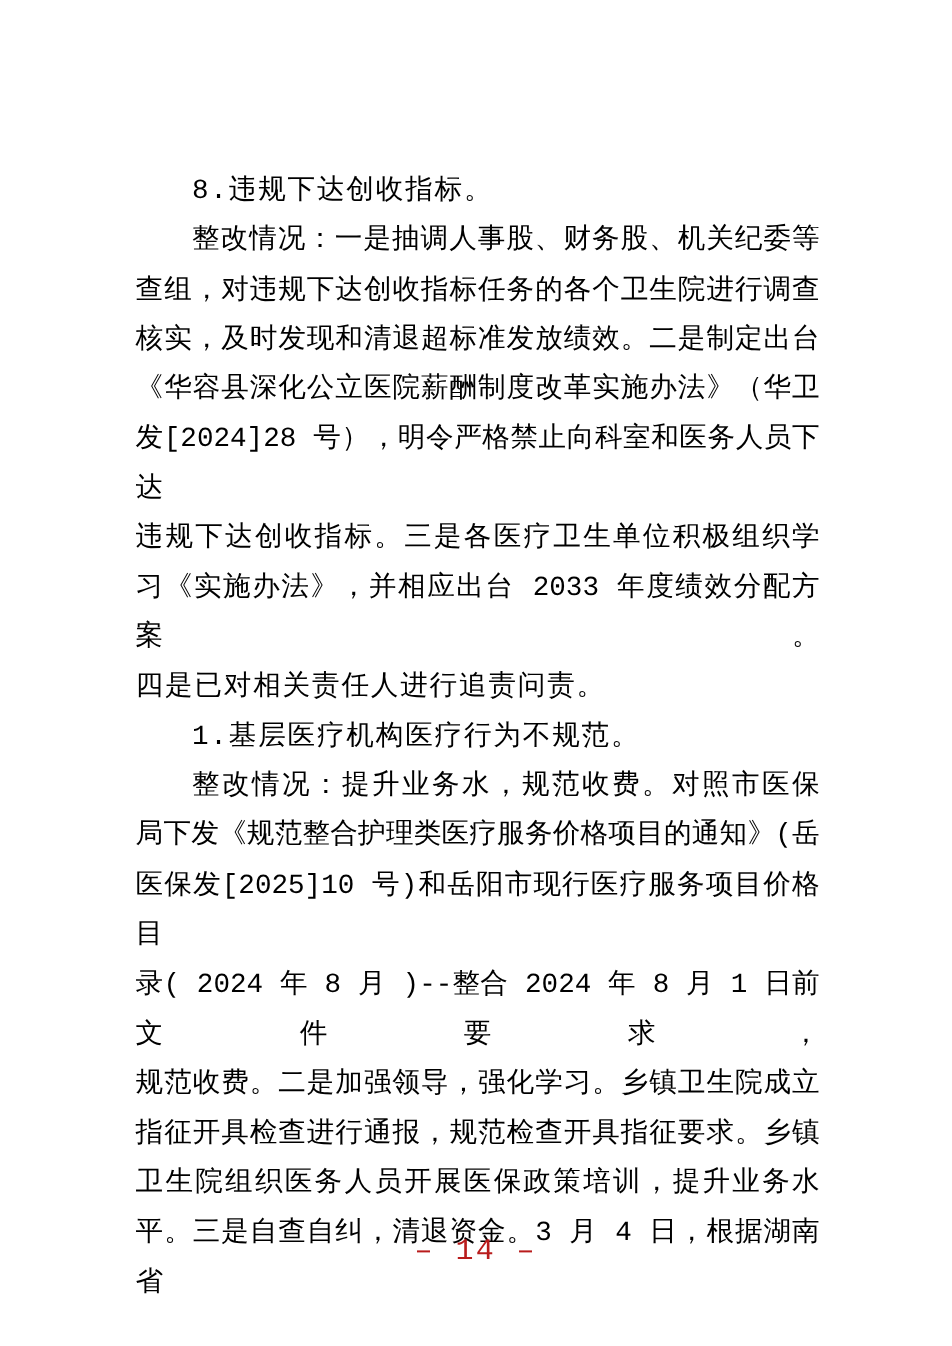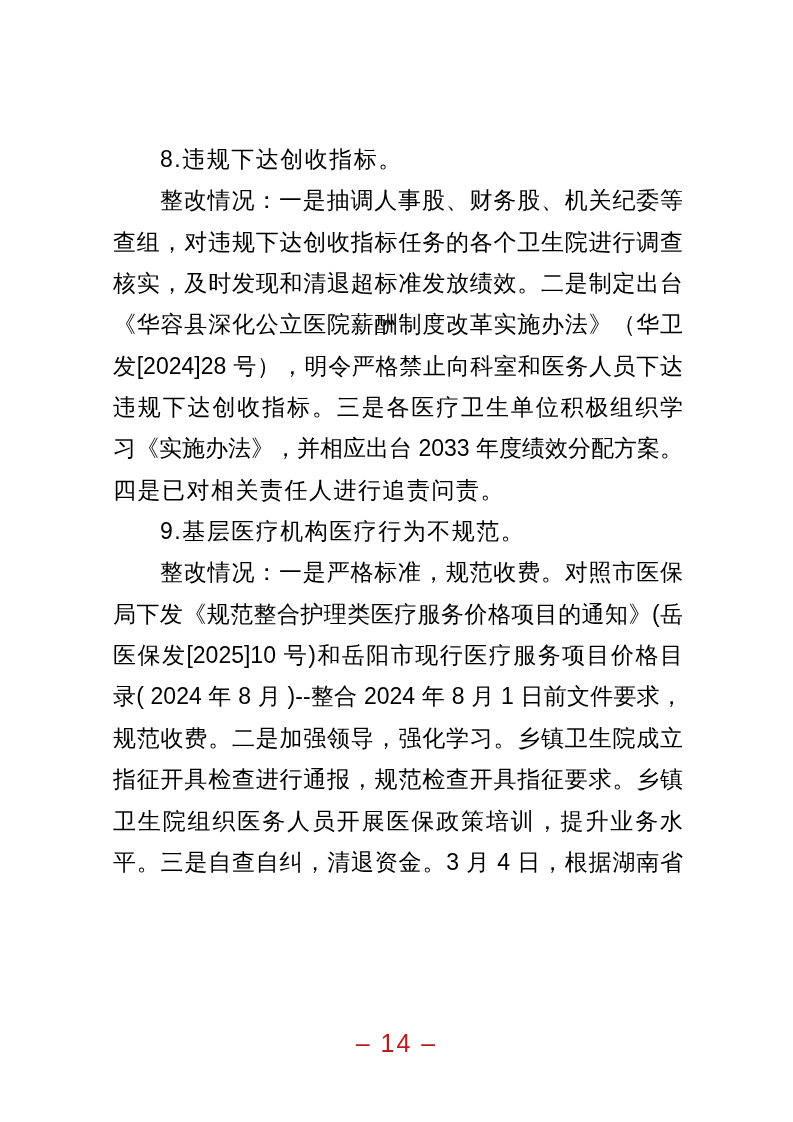--- a/index.html
+++ b/index.html
@@ -6,21 +6,21 @@
     margin: 0;
     padding: 0;
     background: #ffffff;
   }
   .page {
     position: relative;
     width: 793px;
     height: 1122px;
     background: #ffffff;
     overflow: hidden;
-    font-family: Liberation Sans, sans-serif;
+    font-family: Liberation Mono, monospace;
   }
   .text-block {
     position: absolute;
     left: 113px;
     top: 139px;
     width: 570px;
   }
   .line {
     font-size: 23px;
     line-height: 41.35px;
@@ -58,22 +58,22 @@
   <div class="text-block">
     <div class="line indent natural">8.违规下达创收指标。</div>
     <div class="line indent">整改情况：一是抽调人事股、财务股、机关纪委等</div>
     <div class="line">查组，对违规下达创收指标任务的各个卫生院进行调查</div>
     <div class="line">核实，及时发现和清退超标准发放绩效。二是制定出台</div>
     <div class="line">《华容县深化公立医院薪酬制度改革实施办法》（华卫</div>
     <div class="line">发[2024]28 号），明令严格禁止向科室和医务人员下达</div>
     <div class="line">违规下达创收指标。三是各医疗卫生单位积极组织学</div>
     <div class="line">习《实施办法》，并相应出台 2033 年度绩效分配方案。</div>
     <div class="line natural">四是已对相关责任人进行追责问责。</div>
-    <div class="line indent natural">9.基层医疗机构医疗行为不规范。</div>
-    <div class="line indent">整改情况：一是严格标准，规范收费。对照市医保</div>
+    <div class="line indent natural">1.基层医疗机构医疗行为不规范。</div>
+    <div class="line indent">整改情况：提升业务水，规范收费。对照市医保</div>
     <div class="line">局下发《规范整合护理类医疗服务价格项目的通知》(岳</div>
     <div class="line">医保发[2025]10 号)和岳阳市现行医疗服务项目价格目</div>
     <div class="line">录( 2024 年 8 月 )--整合 2024 年 8 月 1 日前文件要求，</div>
     <div class="line">规范收费。二是加强领导，强化学习。乡镇卫生院成立</div>
     <div class="line">指征开具检查进行通报，规范检查开具指征要求。乡镇</div>
     <div class="line">卫生院组织医务人员开展医保政策培训，提升业务水</div>
     <div class="line">平。三是自查自纠，清退资金。3 月 4 日，根据湖南省</div>
   </div>
   <div class="page-number">– 14 –</div>
 </div>

